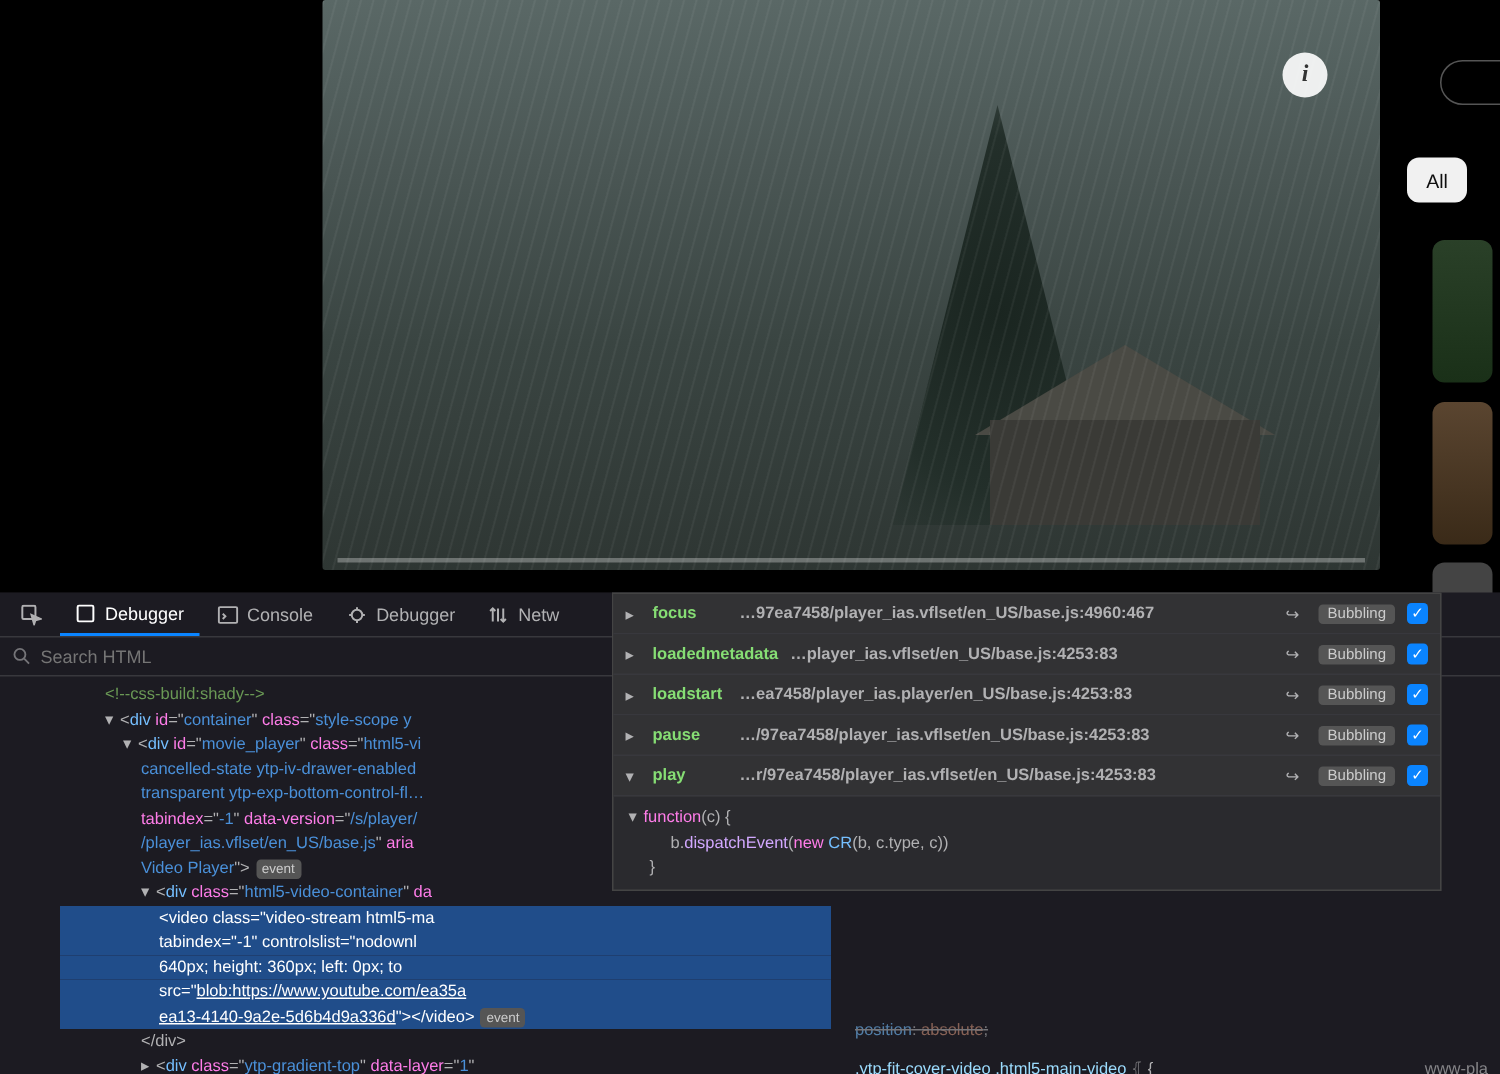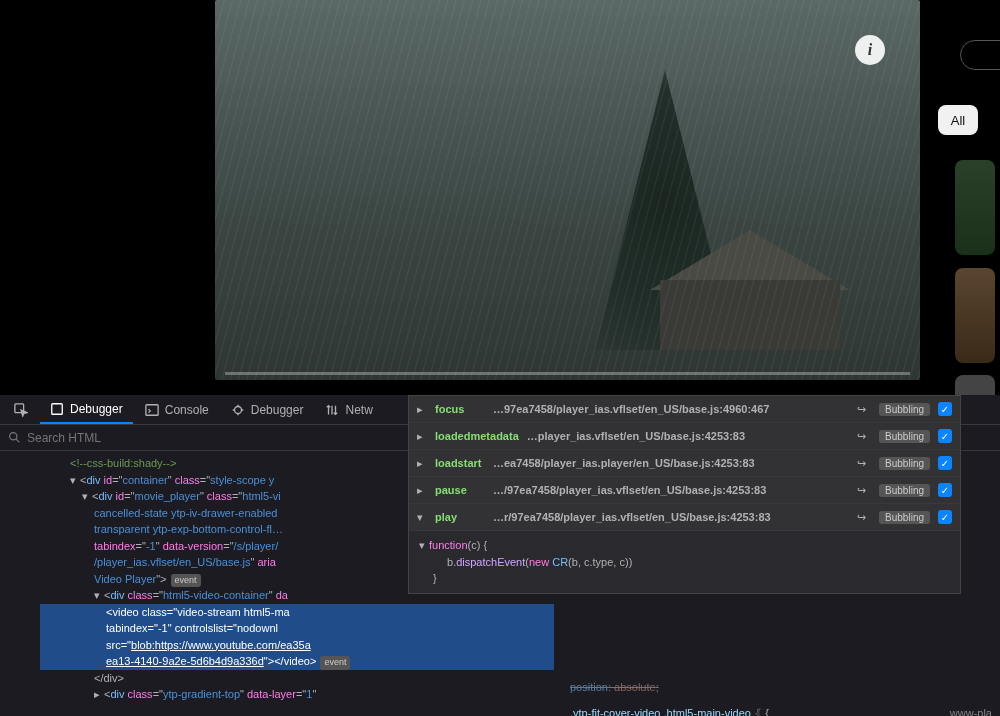--- a/index.html
+++ b/index.html
@@ -145,20 +145,21 @@
       <div class="tree-line indent-2"><span class="twisty">▾</span>&lt;<span class="tag">div</span> <span class="attr-name">id</span>="<span class="attr-val">container</span>" <span class="attr-name">class</span>="<span class="attr-val">style-scope y</span></div>
       <div class="tree-line indent-3"><span class="twisty">▾</span>&lt;<span class="tag">div</span> <span class="attr-name">id</span>="<span class="attr-val">movie_player</span>" <span class="attr-name">class</span>="<span class="attr-val">html5-vi</span></div>
       <div class="tree-line indent-4"><span class="attr-val">cancelled-state ytp-iv-drawer-enabled</span></div>
       <div class="tree-line indent-4"><span class="attr-val">transparent ytp-exp-bottom-control-fl…</span></div>
       <div class="tree-line indent-4"><span class="attr-name">tabindex</span>="<span class="attr-val">-1</span>" <span class="attr-name">data-version</span>="<span class="attr-val">/s/player/</span></div>
       <div class="tree-line indent-4"><span class="attr-val">/player_ias.vflset/en_US/base.js</span>" <span class="attr-name">aria</span></div>
       <div class="tree-line indent-4"><span class="attr-val">Video Player</span>"&gt;<span class="event-badge">event</span></div>
       <div class="tree-line indent-4"><span class="twisty">▾</span>&lt;<span class="tag">div</span> <span class="attr-name">class</span>="<span class="attr-val">html5-video-container</span>" <span class="attr-name">da</span></div>
       <div class="tree-line indent-5 selected">&lt;<span class="tag" style="color:#fff;">video</span> <span style="color:#fff">class</span>="<span style="color:#fff">video-stream html5-ma</span></div>
       <div class="tree-line indent-5 selected"><span style="color:#fff">tabindex</span>="<span style="color:#fff">-1</span>" <span style="color:#fff">controlslist</span>="<span style="color:#fff">nodownl</span></div>
+      <div class="tree-line indent-5 selected"><span style="color:#fff">640px; height: 360px; left: 0px; to</span></div>
       <div class="tree-line indent-5 selected"><span style="color:#fff">src</span>="<span style="color:#fff;text-decoration:underline">blob:https://www.youtube.com/ea35a</span></div>
       <div class="tree-line indent-5 selected"><span style="color:#fff;text-decoration:underline">ea13-4140-9a2e-5d6b4d9a336d</span>"&gt;<span style="color:#fff">&lt;/video&gt;</span><span class="event-badge">event</span></div>
       <div class="tree-line indent-4"><span>&lt;/div&gt;</span></div>
       <div class="tree-line indent-4"><span class="twisty">▸</span>&lt;<span class="tag">div</span> <span class="attr-name">class</span>="<span class="attr-val">ytp-gradient-top</span>" <span class="attr-name">data-layer</span>="<span class="attr-val">1</span>"</div>
     </div>
 
     <div class="styles-pane">
       <div style="margin-top:220px; opacity:0.6"><span style="text-decoration:line-through"><span class="css-prop">position</span>: <span class="css-val">absolute</span>;</span></div>
       <div style="margin-top:8px">
         <span class="css-selector">.ytp-fit-cover-video .html5-main-video</span> <span style="opacity:0.6">⦃</span> <span>{</span>

